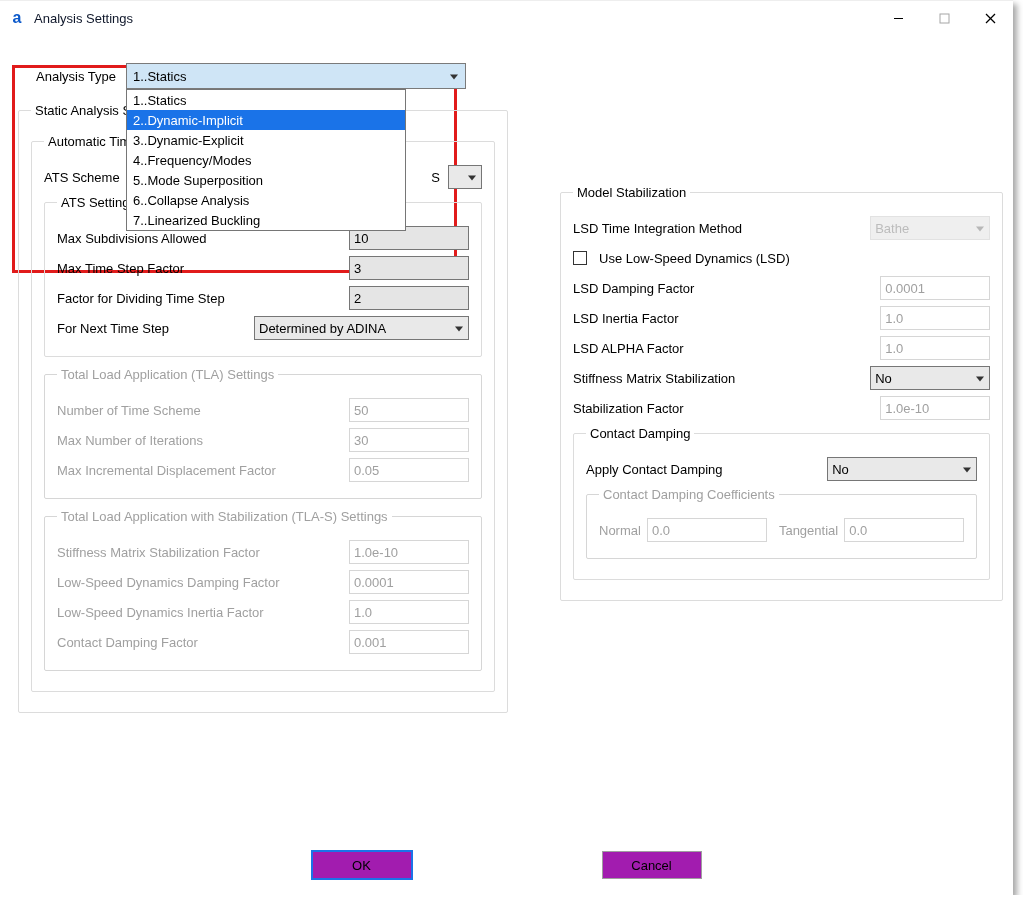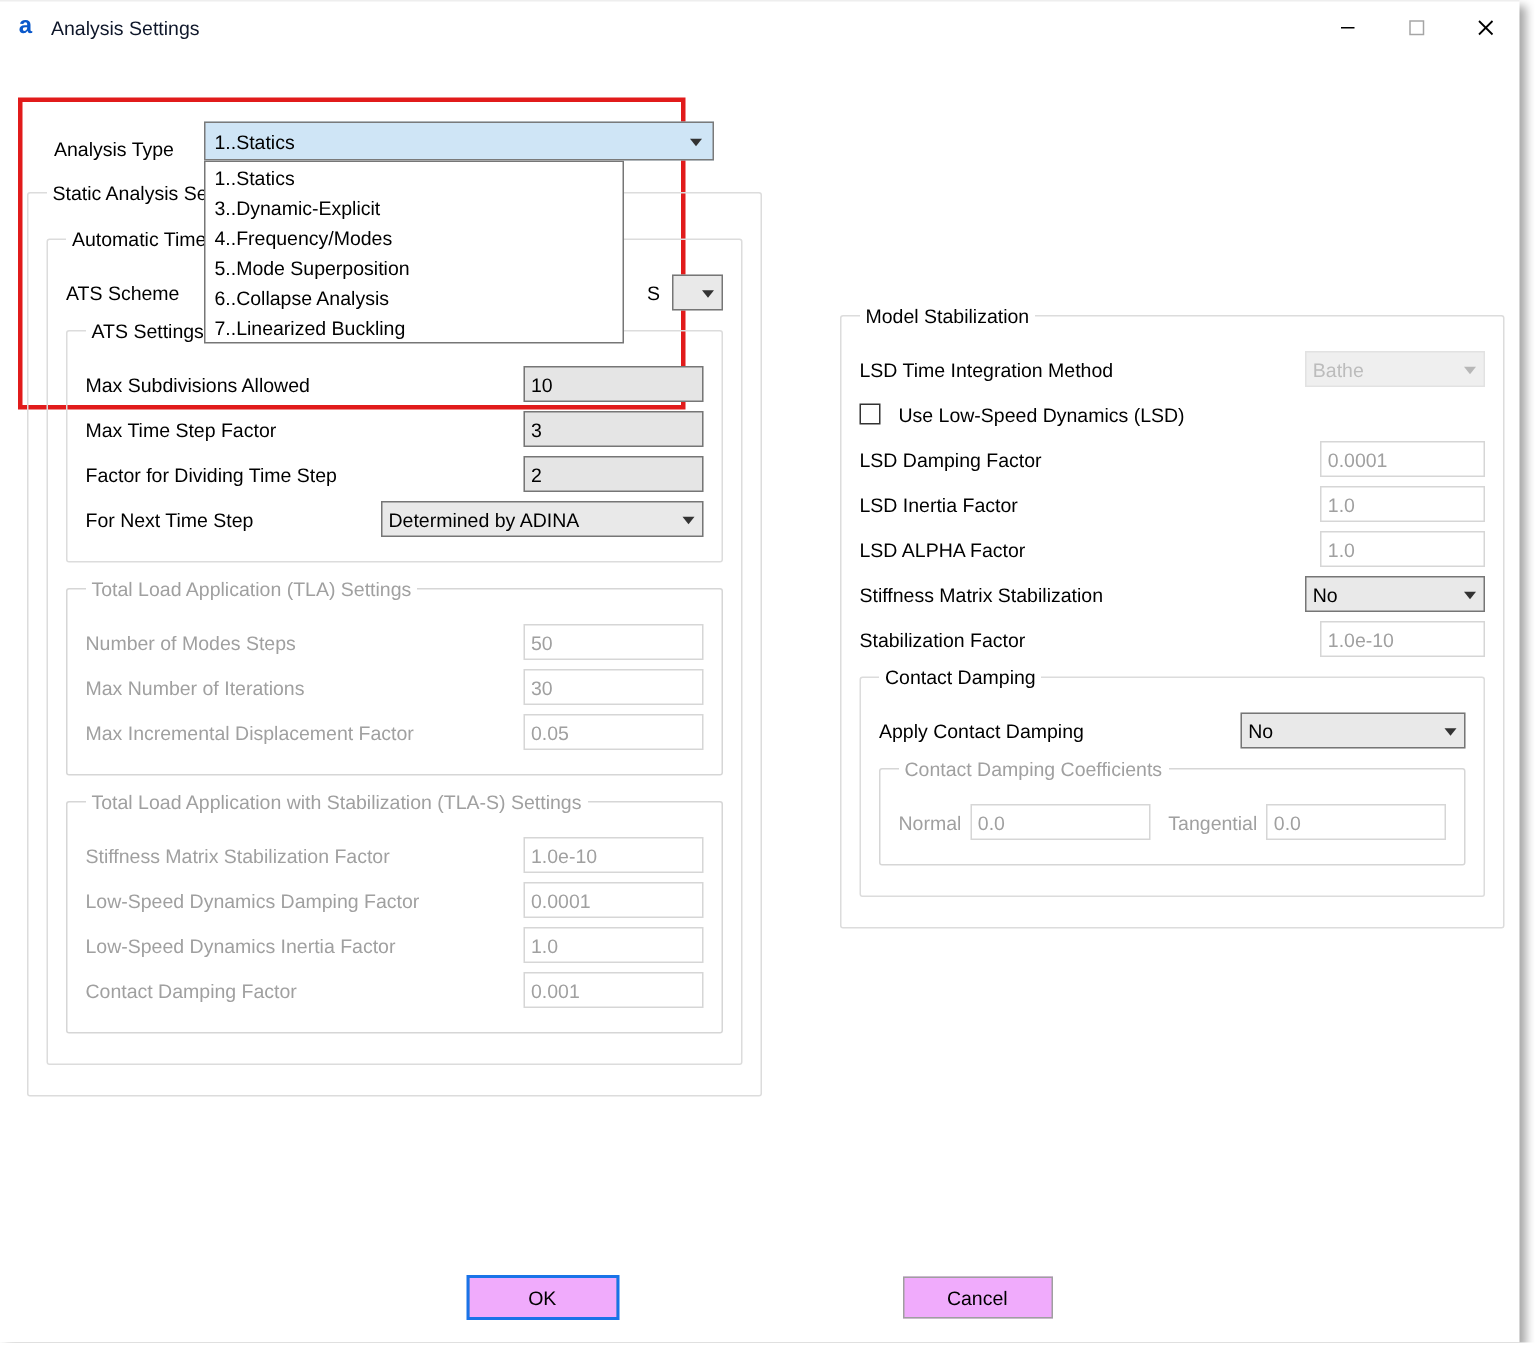--- a/index.html
+++ b/index.html
@@ -47,24 +47,24 @@
       pointer-events:none;
     }
     .sel-wrap.disabled::after{ border-top-color:#b7b7b7;}
     .checkbox { width:14px; height:14px; border:1px solid #333; display:inline-block; background:#fff; margin-right:6px;}
     .two-cols { display:flex; gap: 28px; align-items: flex-start;}
     .col { flex: 1 1 0; min-width: 0; }
     .col-left { flex: 0 0 490px; }
     .col-right { flex: 1; }
     .btnrow { display:flex; gap: 190px; justify-content:center; margin-top: 16px; position:absolute; bottom:16px; left:0; right:0;}
     button.dlg-btn {
-      height:28px; min-width: 100px; border:1px solid #9f9f9f; background:#f0abfc; padding: 0 18px;
+      height:28px; min-width: 100px; border:1px solid #9f9f9f; background:#a21caf; padding: 0 18px;
     }
     button.dlg-btn.primary { outline: 2px solid #1a73e8; outline-offset: -1px; }
-    .analysis-row { display:flex; align-items:flex-end; gap:20px; margin: 40px 0 14px 18px; }
+    .analysis-row { display:flex; align-items:center; gap:10px; margin: 22px 0 14px 18px; }
     .combo {
       position: relative; width: 340px;
     }
     .combo .head {
       height: 26px; border:1px solid #7a7a7a; background:#cfe5f6; display:flex; align-items:center;
       padding: 0 22px 0 6px; position:relative;
     }
     .combo .head::after{
       content:""; position:absolute; right:7px; top:50%; transform: translateY(-30%);
       border-left:4px solid transparent; border-right:4px solid transparent; border-top:5px solid #333;
@@ -112,20 +112,21 @@
     <div class="redbox" style="left:12px; top:30px; width:445px; height:208px;"></div>
 
     <div class="analysis-row">
       <span class="lbl">Analysis Type</span>
       <div class="combo">
         <div class="head">
             <span>1..Statics</span>
           </div>
         <div class="dropdown">
           <div class="opt">1..Statics</div>
+          <div class="opt hl">2..Dynamic-Implicit</div>
           <div class="opt">3..Dynamic-Explicit</div>
           <div class="opt">4..Frequency/Modes</div>
           <div class="opt">5..Mode Superposition</div>
           <div class="opt">6..Collapse Analysis</div>
           <div class="opt">7..Linearized Buckling</div>
         </div>
       </div>
     </div>
 
     <div class="two-cols">
@@ -165,21 +166,21 @@
               <div class="row">
                 <span class="lbl">For Next Time Step</span>
                 <div class="spring"></div>
                 <span class="sel-wrap"><select class="sel" style="width:215px;"><option>Determined by ADINA</option></select></span>
               </div>
             </fieldset>
 
             <fieldset class="nested disabled">
               <legend>Total Load Application (TLA) Settings</legend>
               <div class="row">
-                <span class="lbl">Number of Modes Steps</span>
+                <span class="lbl">Number of Time Scheme</span>
                 <div class="spring"></div>
                 <input class="txt disabled" value="50" style="">
               </div>
               <div class="row">
                 <span class="lbl">Max Number of Iterations</span>
                 <div class="spring"></div>
                 <input class="txt disabled" value="30" style="">
               </div>
               <div class="row">
                 <span class="lbl">Max Incremental Displacement Factor</span>

